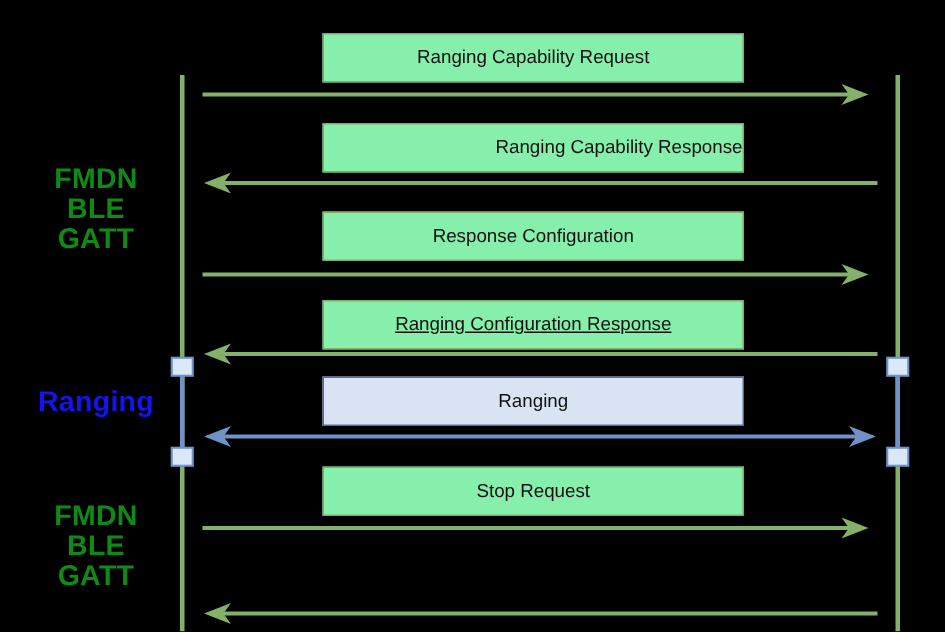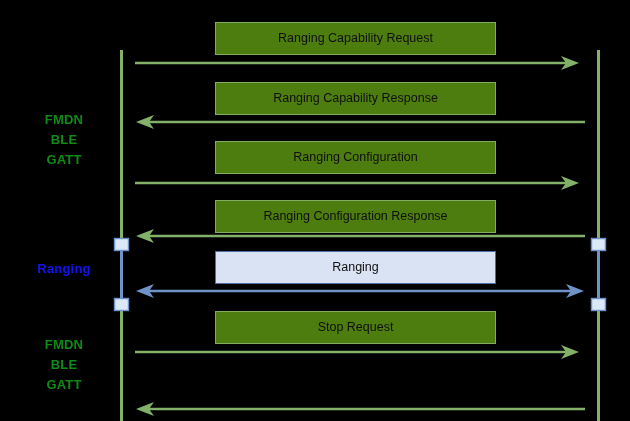--- a/index.html
+++ b/index.html
@@ -25,21 +25,21 @@
     top: 0;
     width: 630px;
     height: 421px;
   }
   
   .phase-label {
     position: absolute;
     width: 96px;
     text-align: center;
     font-weight: bold;
-    font-size: 13px;
+    font-size: 19px;
     line-height: 20px;
     letter-spacing: 0.2px;
     white-space: pre-line;
     pointer-events: none;
   }
   .phase-gatt { color: #0f8a16; }
   .phase-ranging { color: #1414f0; }
 
   
   .msg-box {
@@ -47,21 +47,21 @@
     box-sizing: border-box;
     height: 33px;
     line-height: 31px;
     text-align: center;
     font-size: 12.5px;
     color: #101010;
     overflow: hidden;
     white-space: nowrap;
   }
   .msg-box.green {
-    background: #4d7c0f;
+    background: #86efac;
     border: 1px solid #7fae62;
   }
   .msg-box.blue {
     background: #dae3f4;
     border: 1px solid #4f6ea8;
   }
 </style>
 </head>
 <body>
 
@@ -122,24 +122,24 @@
 GATT</div>
 
   <div class="phase-label phase-ranging" style="left:16px; top:259px;">Ranging</div>
 
   <div class="phase-label phase-gatt" style="left:16px; top:335px;">FMDN
 BLE
 GATT</div>
 
   <div class="msg-box green" style="left:215px; top:22px; width:281px;">Ranging Capability Request</div>
 
-  <div class="msg-box green" style="left:215px; top:82px; width:281px;">Ranging Capability Response</div>
+  <div class="msg-box green" style="left:215px; top:82px; width:281px;text-align:right;">Ranging Capability Response</div>
 
-  <div class="msg-box green" style="left:215px; top:141px; width:281px;">Ranging Configuration</div>
+  <div class="msg-box green" style="left:215px; top:141px; width:281px;">Response Configuration</div>
 
-  <div class="msg-box green" style="left:215px; top:200px; width:281px;">Ranging Configuration Response</div>
+  <div class="msg-box green" style="left:215px; top:200px; width:281px;text-decoration:underline;">Ranging Configuration Response</div>
 
   <div class="msg-box blue" style="left:215px; top:251px; width:281px;">Ranging</div>
 
   <div class="msg-box green" style="left:215px; top:311px; width:281px;">Stop Request</div>
 
 
 </div>
 
 </body></html>

